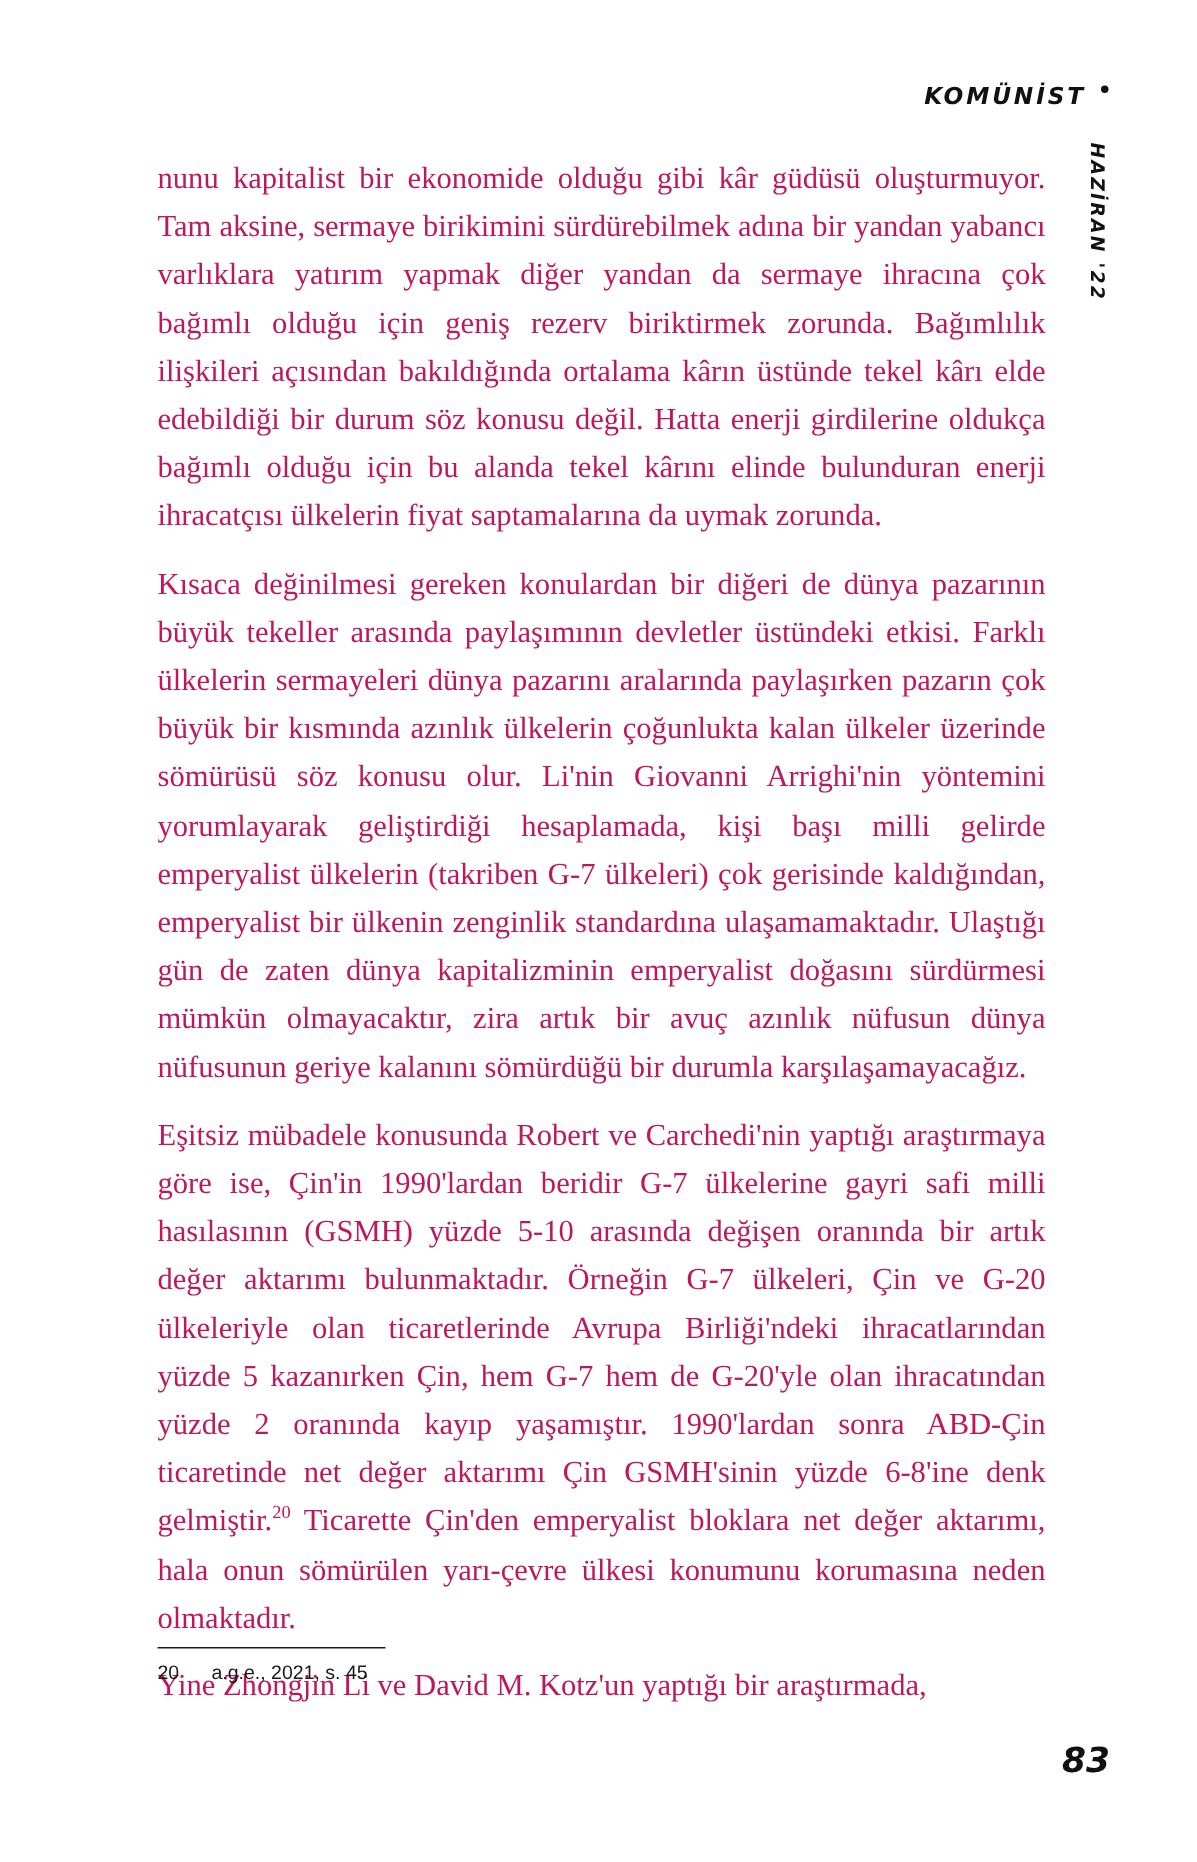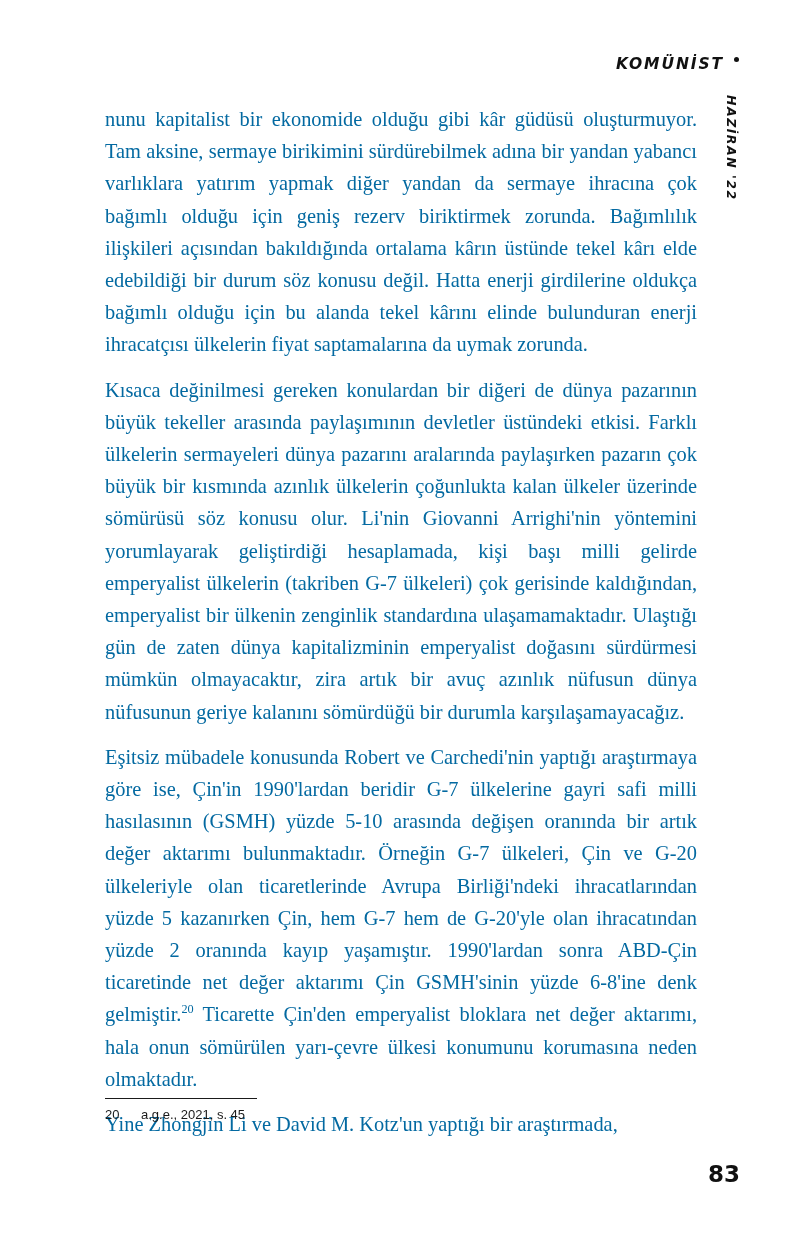--- a/index.html
+++ b/index.html
@@ -77,21 +77,21 @@
     position: absolute;
     left: 105px;
     top: 103px;
     width: 592px;
   }
 
   .para {
     font-family: "Liberation Serif", "DejaVu Serif", serif;
     font-size: 20.4px;
     line-height: 32.2px;
-    color: #0369a1;
+    color: #be185d;
     text-align: justify;
     text-justify: inter-word;
     margin: 0 0 13px 0;
     hyphens: manual;
     -webkit-hyphens: manual;
   }
 
   .para:last-child {
     margin-bottom: 0;
   }
@@ -133,20 +133,21 @@
   
   .folio {
     position: absolute;
     right: 58px;
     bottom: 55px;
     font-family: "DejaVu Sans", sans-serif;
     font-weight: 700;
     font-size: 23px;
     color: #111111;
     line-height: 1;
+    font-style: italic;
   }
 </style>
 </head>
 <body>
 
 <div class="page">
 
   <div class="running-head">
     <span class="running-head-title">KOMÜNİST</span>
     <span class="running-head-dot"></span>

